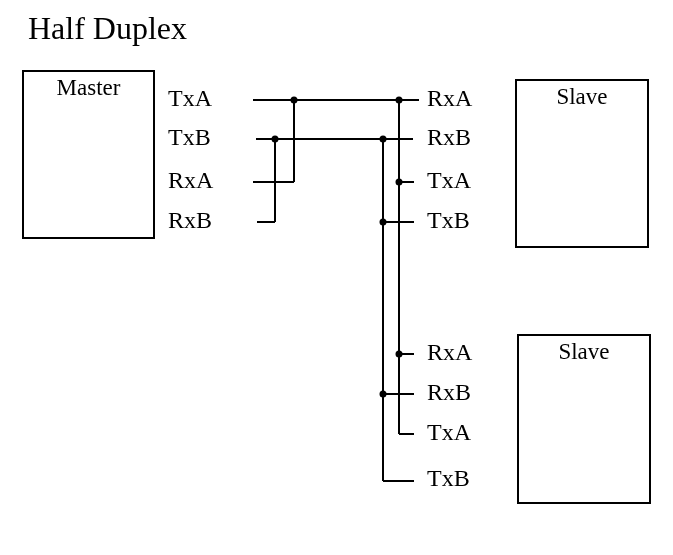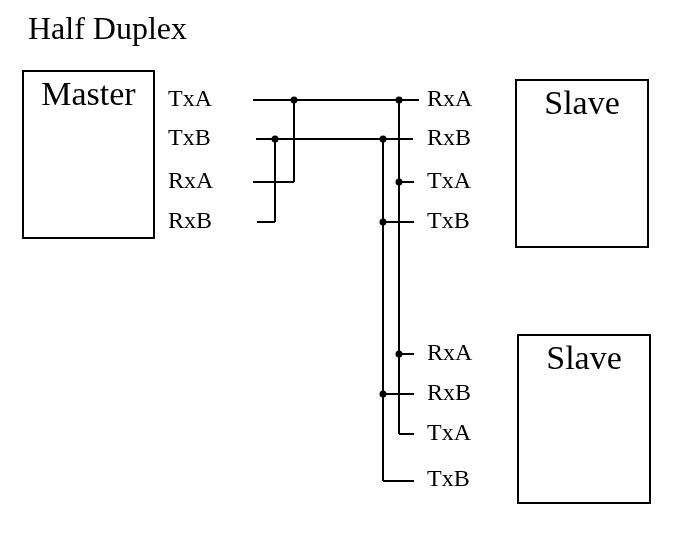--- a/index.html
+++ b/index.html
@@ -28,22 +28,21 @@
     position: absolute;
     border: 2px solid #000000;
     background: #ffffff;
     box-sizing: border-box;
     text-align: center;
   }
   .device-box.master-box { left: 22px;  top: 70px;  width: 133px; height: 169px; }
   .device-box.slave1-box { left: 515px; top: 79px;  width: 134px; height: 169px; }
   .device-box.slave2-box { left: 517px; top: 334px; width: 134px; height: 170px; }
   .box-label {
-    margin-top: 6px;
-    font-size: 34px;
+    font-size: 23px;
     line-height: 32px;
   }
   .pin-label {
     position: absolute;
     font-size: 24px;
     line-height: 32px;
     white-space: nowrap;
   }
   .pin-col-master { left: 168px; }
   .pin-col-slave  { left: 427px; }

